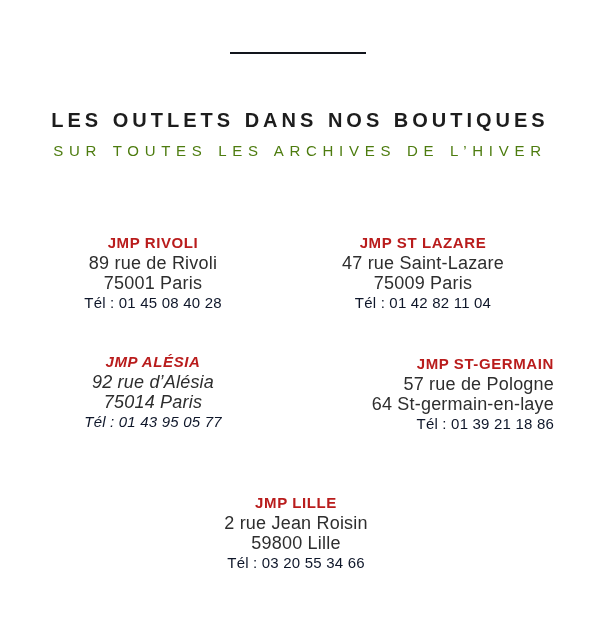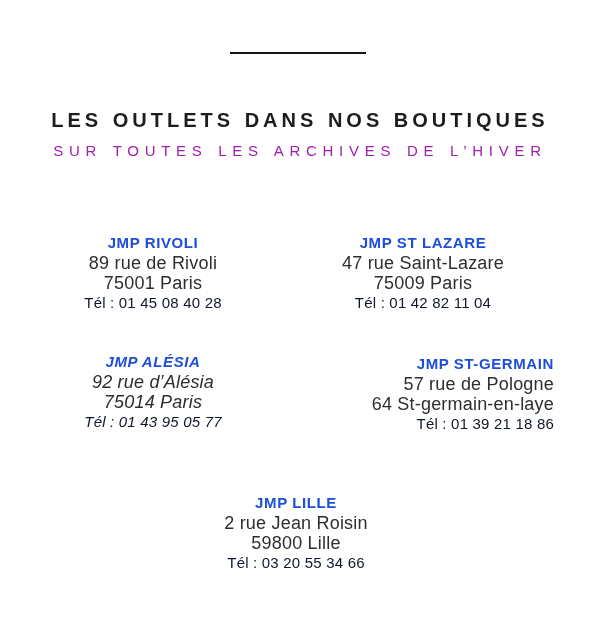--- a/index.html
+++ b/index.html
@@ -43,34 +43,34 @@
     left: 0;
     right: 0;
     top: 141px;
     margin: 0;
     text-align: center;
     font-size: 15px;
     font-weight: normal;
     line-height: 20px;
     letter-spacing: 5.7px;
     word-spacing: 1px;
-    color: #a21caf;
+    color: #4d7c0f;
     white-space: nowrap;
   }
   .store {
     position: absolute;
     text-align: center;
     color: #2b2b2b;
   }
   .store-name {
     font-size: 15px;
     font-weight: bold;
     line-height: 20px;
     letter-spacing: 0.6px;
-    color: #1d4ed8;
+    color: #b91c1c;
     white-space: nowrap;
   }
   .store-addr {
     font-size: 18px;
     font-weight: normal;
     line-height: 20px;
     letter-spacing: 0.2px;
     color: #2e2e2e;
     white-space: nowrap;
   }

